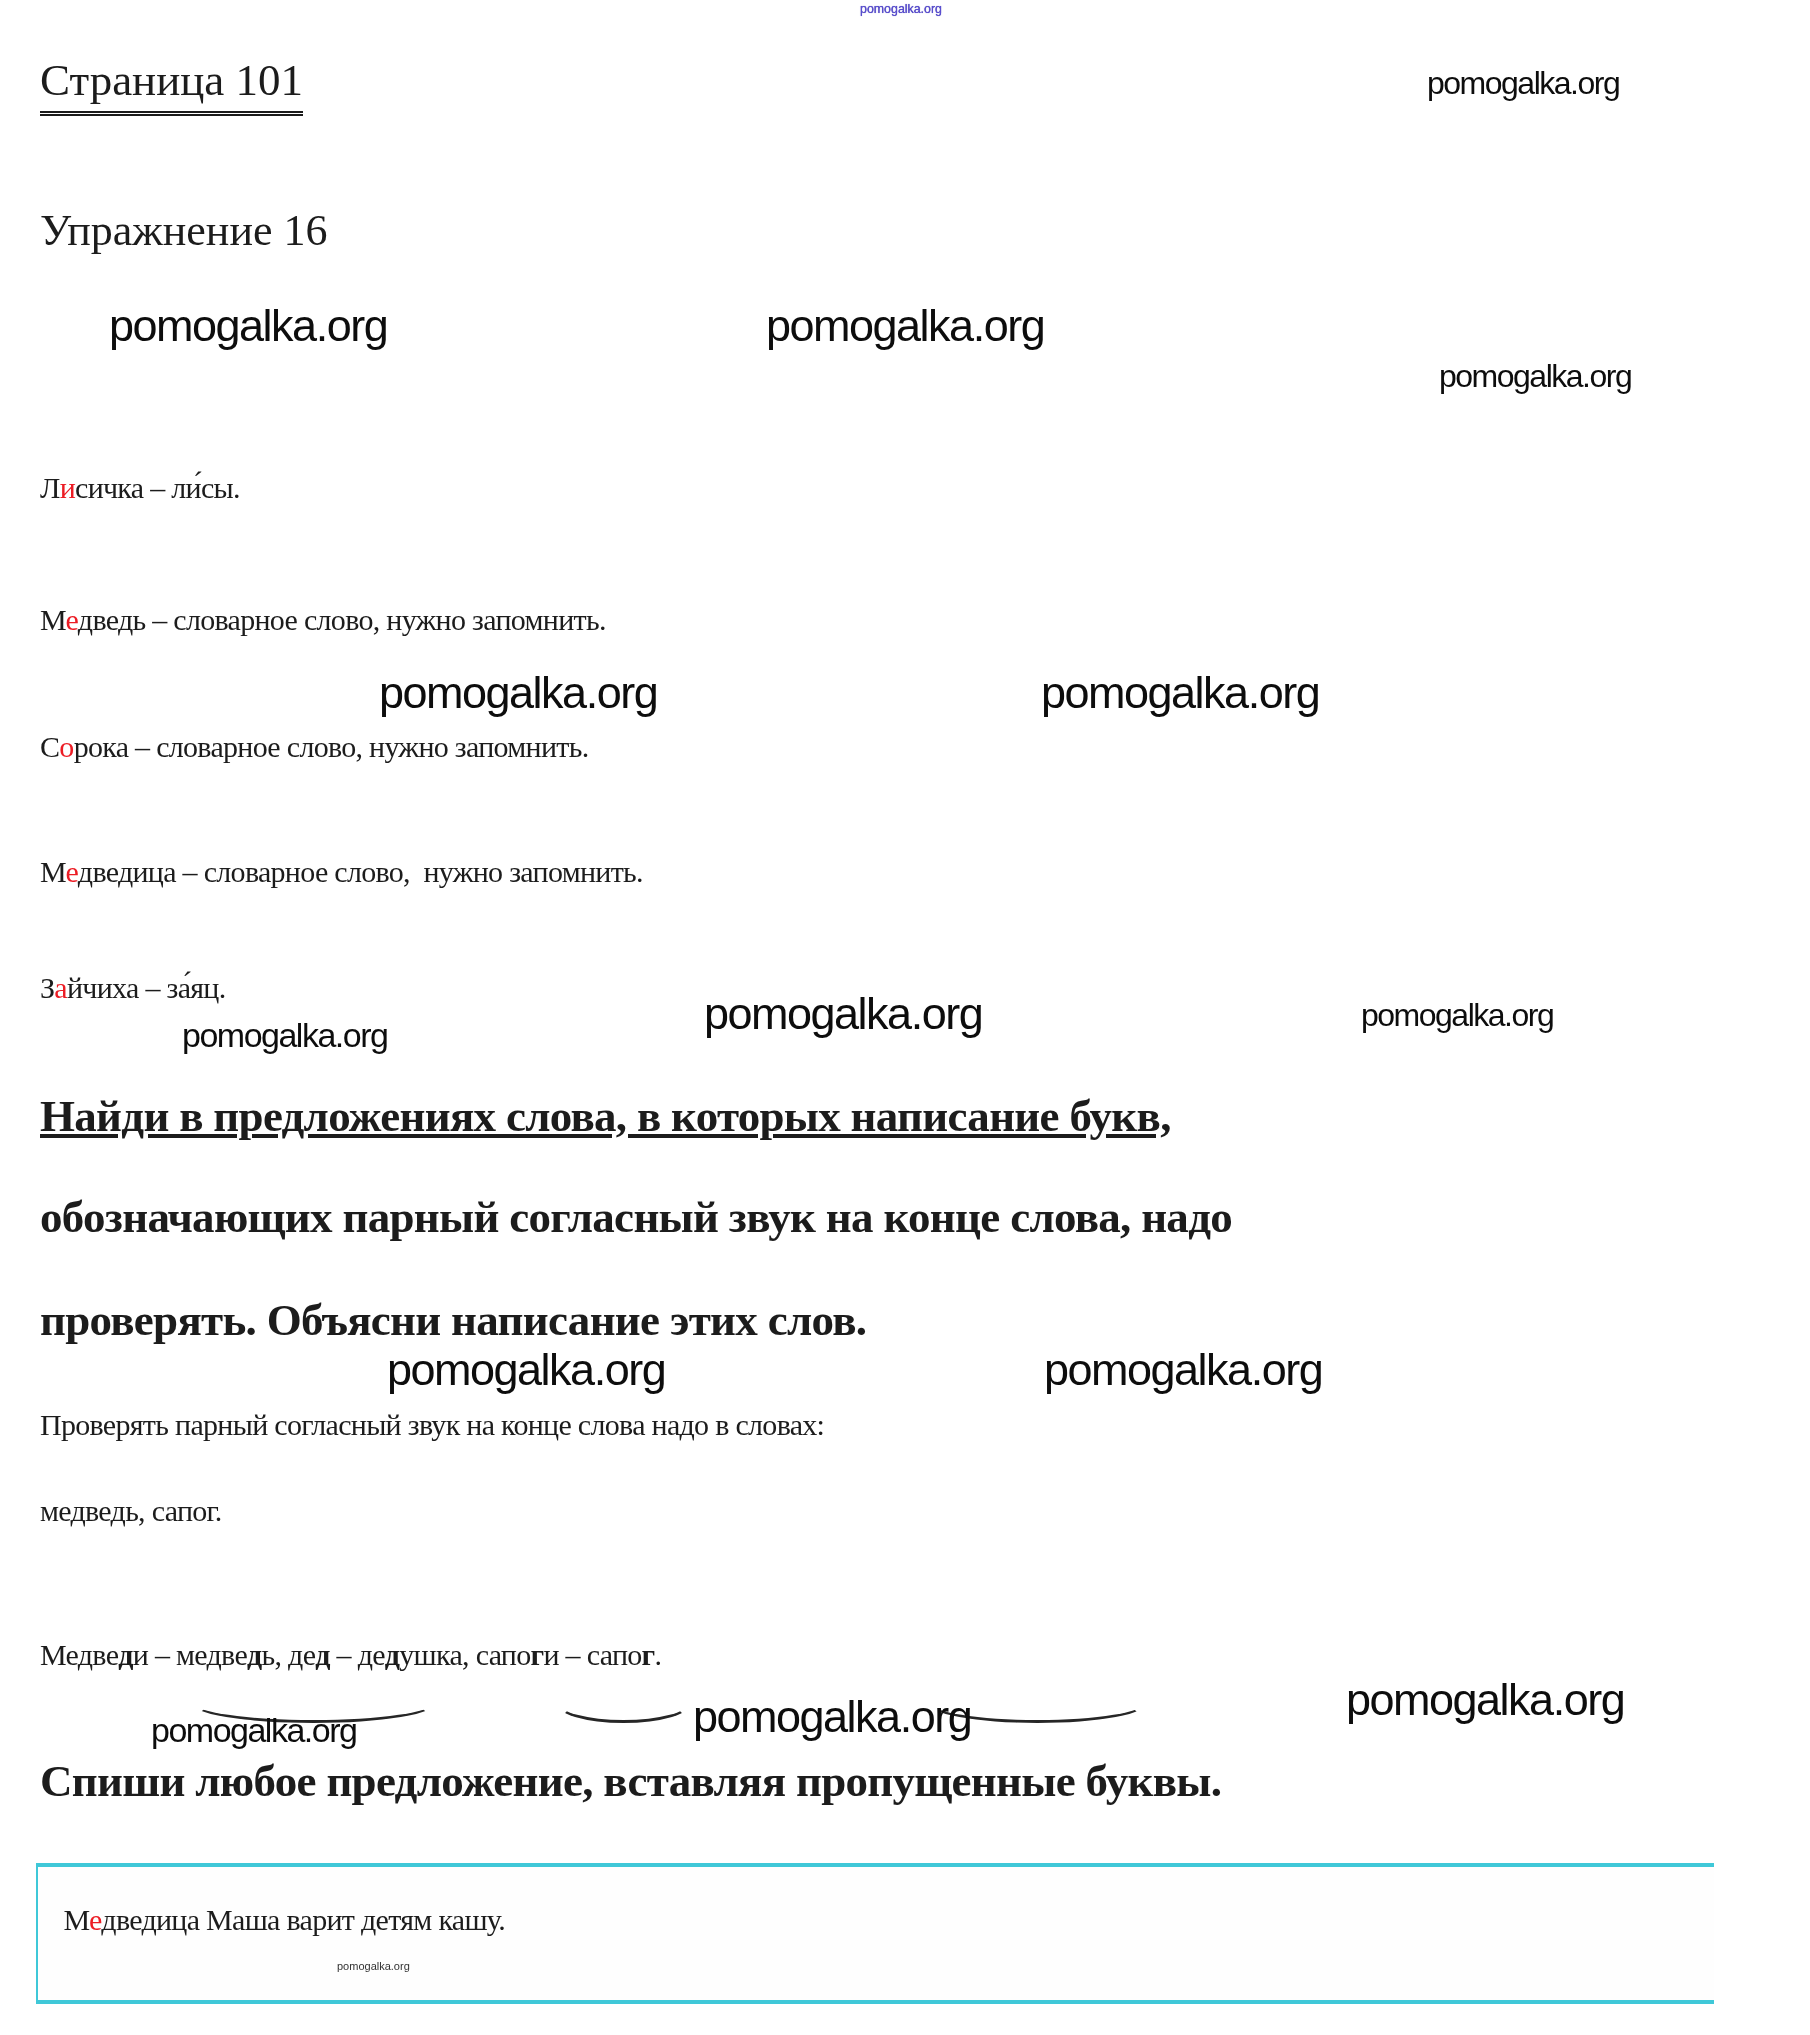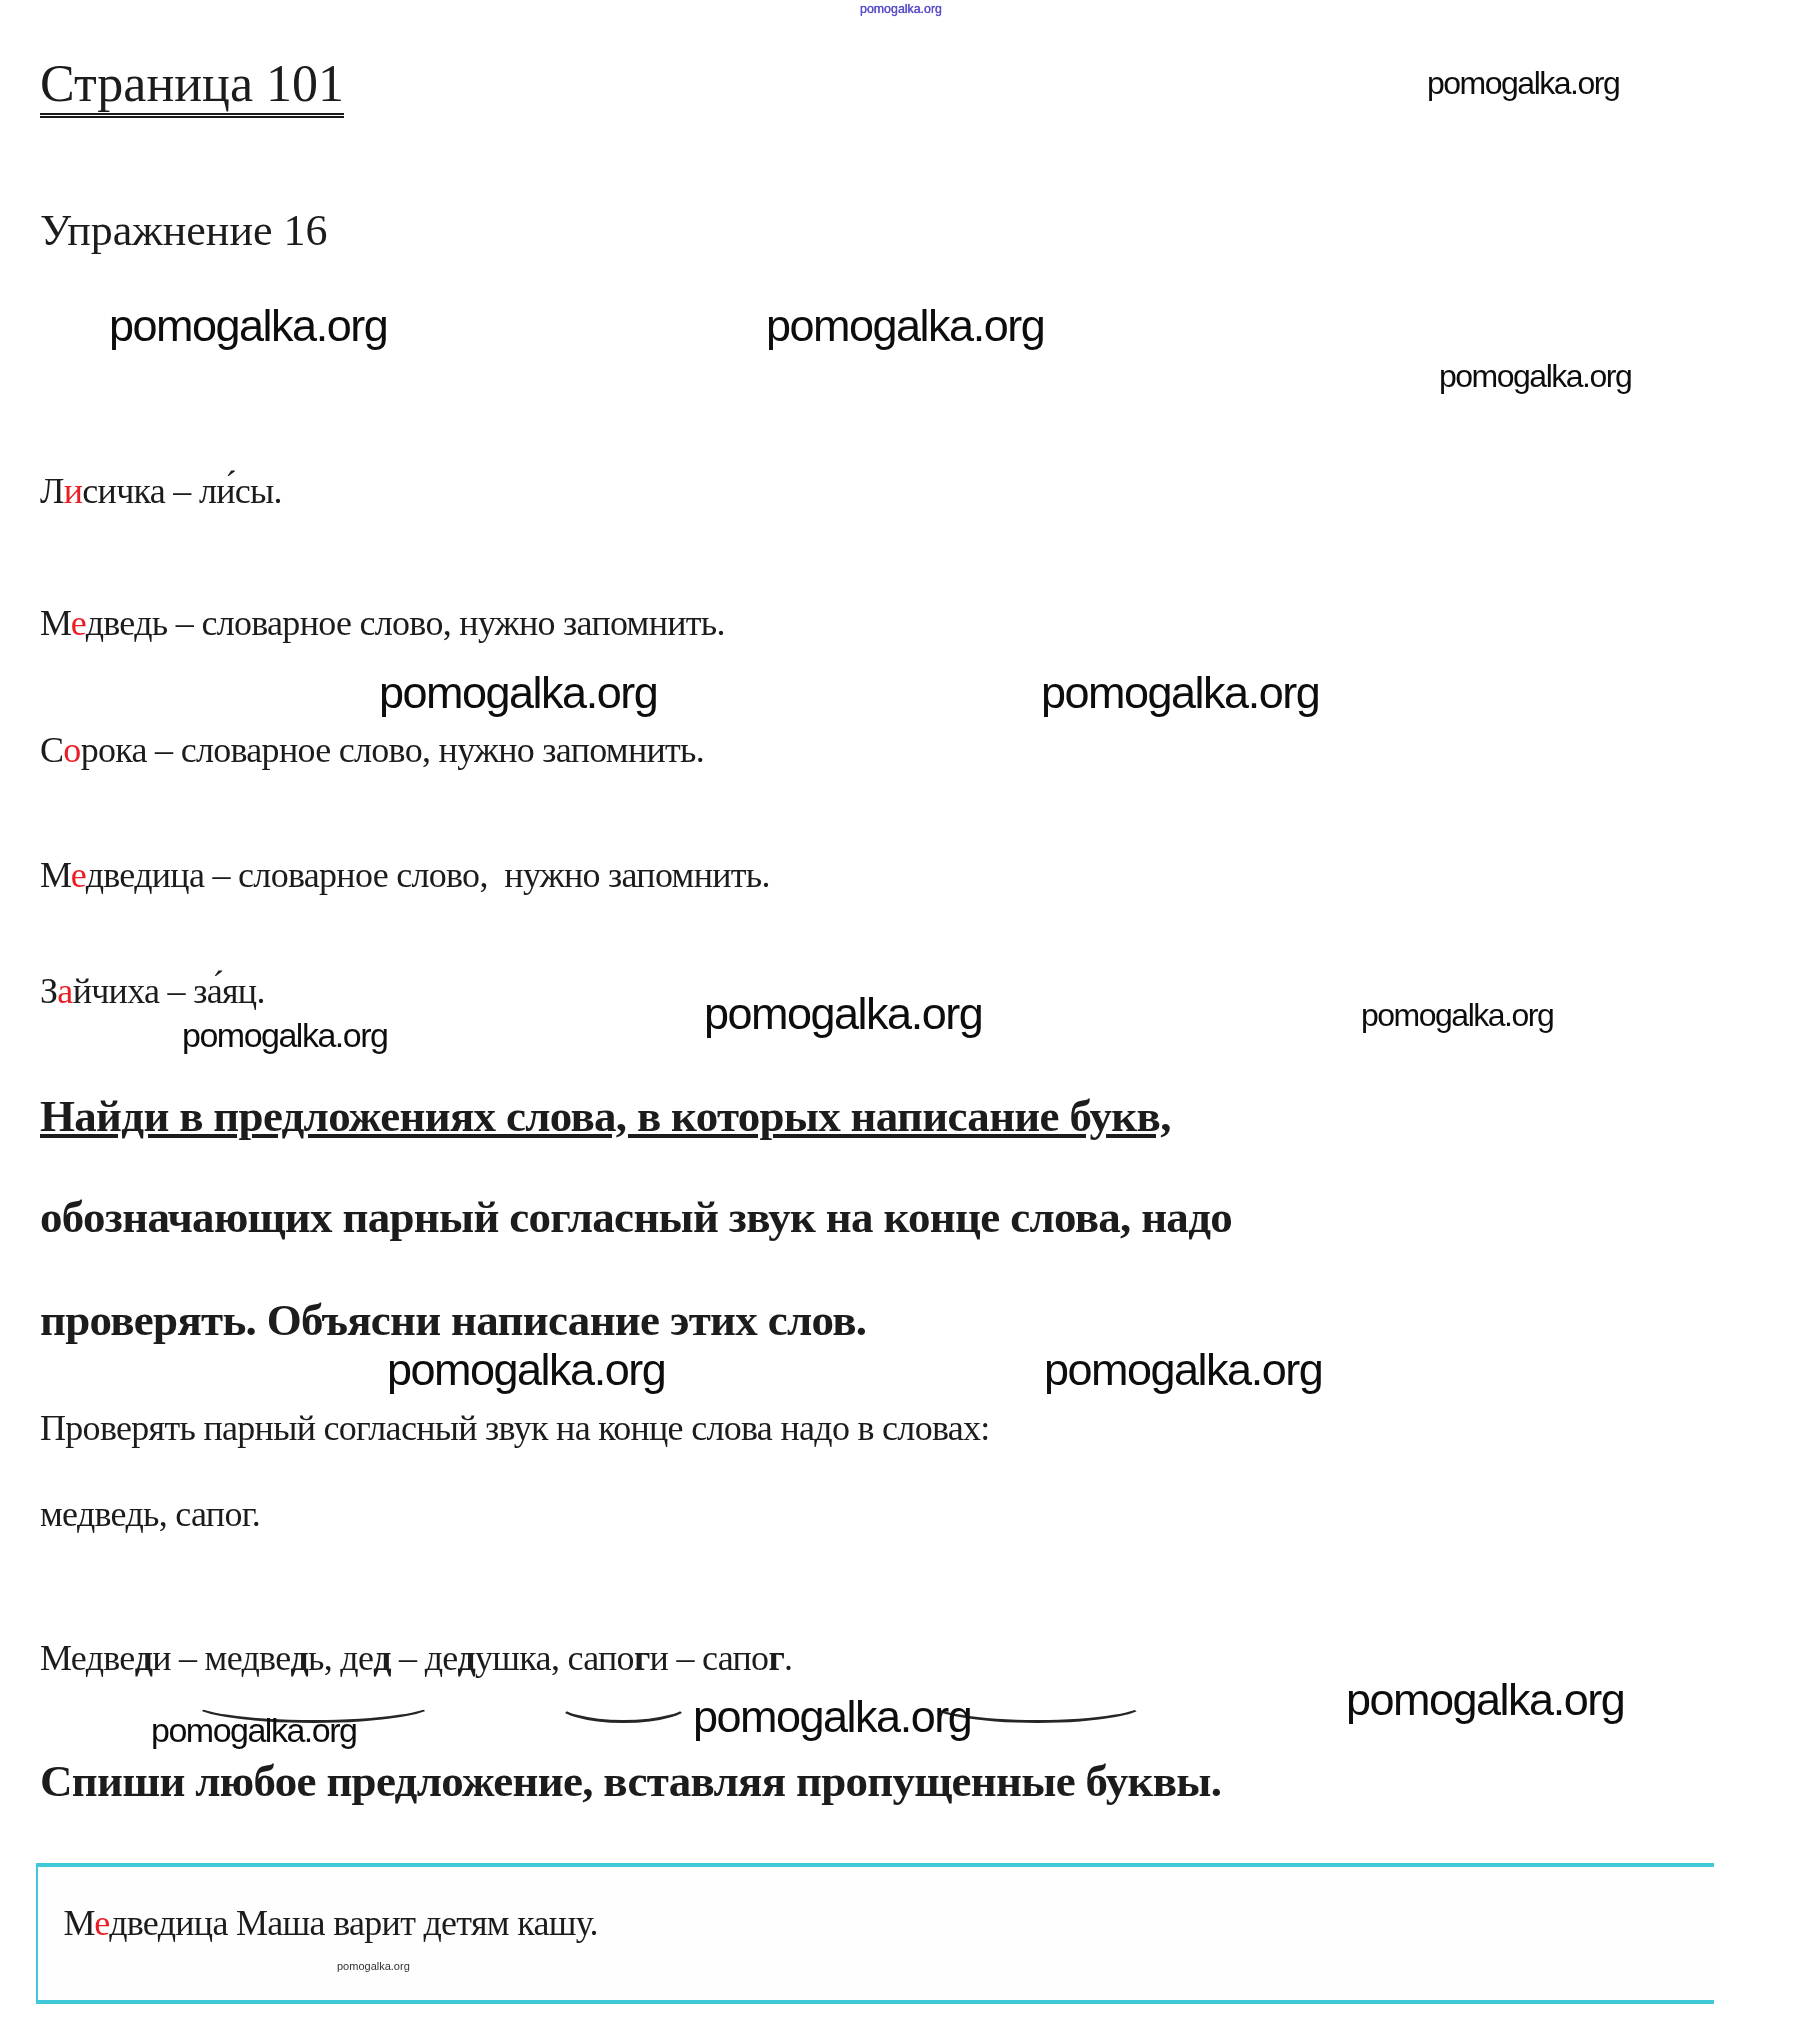--- a/index.html
+++ b/index.html
@@ -8,27 +8,27 @@
     width:1714px; height:2035px;
     background:#ffffff;
     font-family:"Liberation Serif", serif;
     color:#1c1c1c;
     overflow:hidden;
   }
   .abs { position:absolute; white-space:pre; line-height:1.12; }
 
   
   .title {
-    font-size:52px;
+    font-size:45px;
     border-bottom:5.8px double #1a1a1a;
-    padding-bottom:0;
+    padding-bottom:6px;
   }
   .h2 { font-size:44px; font-weight:normal; }
   .task { font-size:45px; font-weight:bold; letter-spacing:-0.7px; }
-  .body-line { font-size:36px; letter-spacing:-0.7px; }
+  .body-line { font-size:30px; letter-spacing:-0.7px; }
   .red { color:#ec1c24; }
   .bold-letter { font-weight:bold; }
 
   
   .wm {
     font-family:"Liberation Sans", sans-serif;
     color:#0d0d0d;
     letter-spacing:-1.5px;
     white-space:nowrap;
   }

